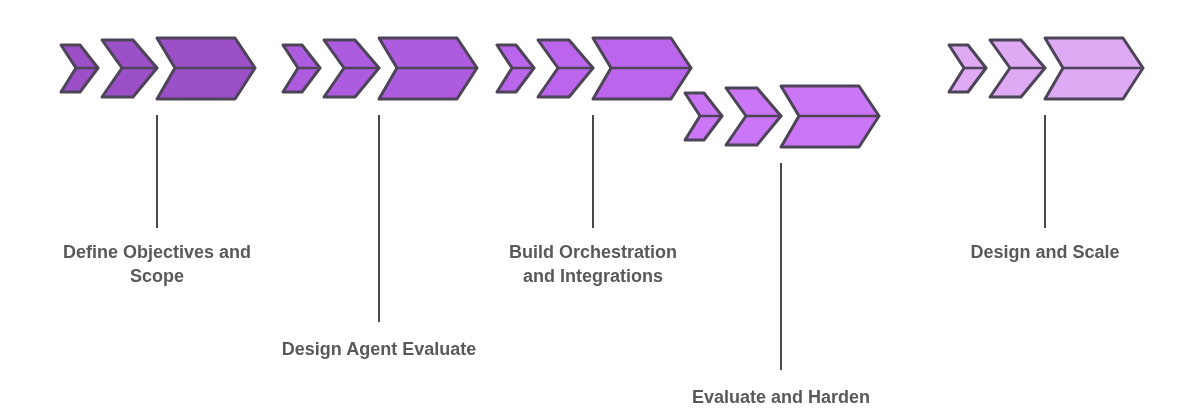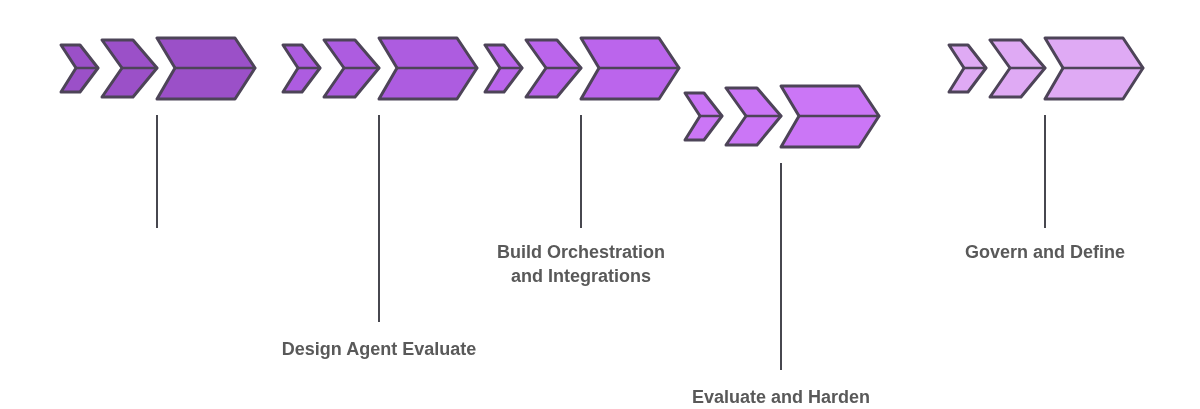--- a/index.html
+++ b/index.html
@@ -67,36 +67,37 @@
   <div class="stage upper" style="left: 59px;">
     <svg class="chevrons" viewBox="0 0 198 71" xmlns="http://www.w3.org/2000/svg">
       <polygon class="chev" points="2,12 21,12 39,35 21,59 2,59 17,35" fill="#9b50c8" stroke="#4d4458"></polygon>
       <line class="fold" x1="17" y1="35" x2="39" y2="35" stroke="#4d4458"></line>
       <polygon class="chev" points="43,7 74,7 98,35 74,64 43,64 63,35" fill="#9b50c8" stroke="#4d4458"></polygon>
       <line class="fold" x1="63" y1="35" x2="98" y2="35" stroke="#4d4458"></line>
       <polygon class="chev" points="98,5 176,5 196,35 176,66 98,66 116,35" fill="#9b50c8" stroke="#4d4458"></polygon>
       <line class="fold" x1="116" y1="35" x2="196" y2="35" stroke="#4d4458"></line>
     </svg>
     <div class="connector"></div>
+    <div class="label">Define Objectives and Scope</div>
   </div>
 
   <div class="stage lower" style="left: 281px;">
     <svg class="chevrons" viewBox="0 0 198 71" xmlns="http://www.w3.org/2000/svg">
       <polygon class="chev" points="2,12 21,12 39,35 21,59 2,59 17,35" fill="#ad5ce0" stroke="#4d4458"></polygon>
       <line class="fold" x1="17" y1="35" x2="39" y2="35" stroke="#4d4458"></line>
       <polygon class="chev" points="43,7 74,7 98,35 74,64 43,64 63,35" fill="#ad5ce0" stroke="#4d4458"></polygon>
       <line class="fold" x1="63" y1="35" x2="98" y2="35" stroke="#4d4458"></line>
       <polygon class="chev" points="98,5 176,5 196,35 176,66 98,66 116,35" fill="#ad5ce0" stroke="#4d4458"></polygon>
       <line class="fold" x1="116" y1="35" x2="196" y2="35" stroke="#4d4458"></line>
     </svg>
     <div class="connector"></div>
     <div class="label">Design Agent Evaluate</div>
   </div>
 
-  <div class="stage upper" style="left: 483px;">
+  <div class="stage upper" style="left: 495px;">
     <svg class="chevrons" viewBox="0 0 198 71" xmlns="http://www.w3.org/2000/svg">
       <polygon class="chev" points="2,12 21,12 39,35 21,59 2,59 17,35" fill="#bb65ec" stroke="#4d4458"></polygon>
       <line class="fold" x1="17" y1="35" x2="39" y2="35" stroke="#4d4458"></line>
       <polygon class="chev" points="43,7 74,7 98,35 74,64 43,64 63,35" fill="#bb65ec" stroke="#4d4458"></polygon>
       <line class="fold" x1="63" y1="35" x2="98" y2="35" stroke="#4d4458"></line>
       <polygon class="chev" points="98,5 176,5 196,35 176,66 98,66 116,35" fill="#bb65ec" stroke="#4d4458"></polygon>
       <line class="fold" x1="116" y1="35" x2="196" y2="35" stroke="#4d4458"></line>
     </svg>
     <div class="connector"></div>
     <div class="label">Build Orchestration and Integrations</div>
@@ -118,16 +119,16 @@
   <div class="stage upper" style="left: 947px;">
     <svg class="chevrons" viewBox="0 0 198 71" xmlns="http://www.w3.org/2000/svg">
       <polygon class="chev" points="2,12 21,12 39,35 21,59 2,59 17,35" fill="#dfaaf4" stroke="#4d4458"></polygon>
       <line class="fold" x1="17" y1="35" x2="39" y2="35" stroke="#4d4458"></line>
       <polygon class="chev" points="43,7 74,7 98,35 74,64 43,64 63,35" fill="#dfaaf4" stroke="#4d4458"></polygon>
       <line class="fold" x1="63" y1="35" x2="98" y2="35" stroke="#4d4458"></line>
       <polygon class="chev" points="98,5 176,5 196,35 176,66 98,66 116,35" fill="#dfaaf4" stroke="#4d4458"></polygon>
       <line class="fold" x1="116" y1="35" x2="196" y2="35" stroke="#4d4458"></line>
     </svg>
     <div class="connector"></div>
-    <div class="label">Govern and Define</div>
+    <div class="label">Design and Scale</div>
   </div>
 </div>
 </div>
 
 </body></html>

